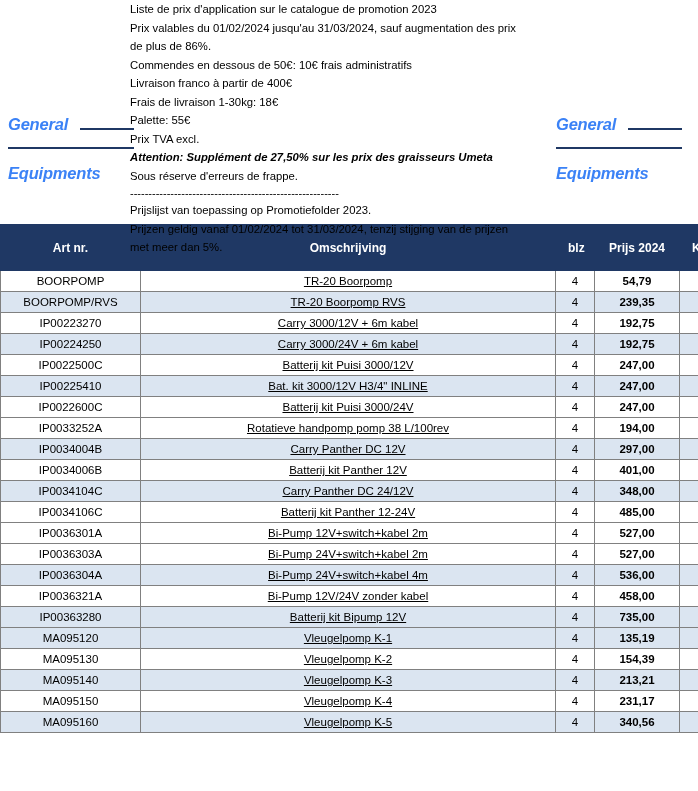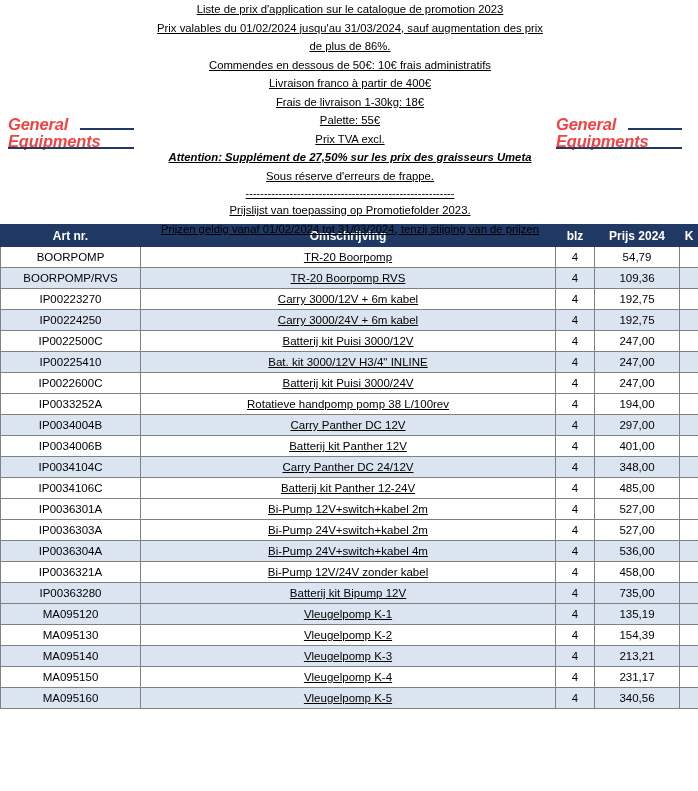--- a/index.html
+++ b/index.html
@@ -23,24 +23,22 @@
   
   .header {
     position: relative;
     height: 224px;
   }
   .header-text {
     position: absolute;
     left: 130px;
     top: 0px;
     width: 440px;
-    text-align: center;
     font-size: 11.3px;
     line-height: 18.5px;
-    text-decoration: underline;
   }
   .header-text .ln {
     white-space: nowrap;
   }
   .header-text .bold-italic {
     font-weight: bold;
     font-style: italic;
   }
   .dashline {
     letter-spacing: 0px;
@@ -51,30 +49,30 @@
 
   
   .logo {
     position: absolute;
     width: 126px;
     font-family: "Liberation Sans", sans-serif;
   }
   .logo-left { left: 8px; top: 116px; }
   .logo-right { left: 556px; top: 116px; }
   .logo .l1, .logo .l2 {
-    color: #ef4444;
+    color: #3b82f6;
     font-weight: bold;
     font-style: italic;
     font-size: 16.5px;
     line-height: 17px;
     position: relative;
     display: block;
   }
   .logo .l1 { letter-spacing: -0.2px; }
-  .logo .l2 { letter-spacing: -0.2px; }
+  .logo .l2 { letter-spacing: -0.2px; margin-top: 32px; }
   .logo .bar {
     position: absolute;
     background: #1f3864;
     height: 2px;
   }
   .logo .bar1 { left: 72px; top: 12px; width: 54px; }
   .logo .bar2 { left: 0px;  top: 31px; width: 126px; }
 
   
   table.pricelist {
@@ -90,34 +88,34 @@
   table.pricelist col.c-k     { width: 19px; }
 
   table.pricelist th {
     background: #1f3864;
     color: #ffffff;
     font-weight: bold;
     font-size: 12px;
     height: 21px;
     border: 1px solid #1f3864;
     text-align: center;
-    padding: 0;
+    padding: 12px;
   }
   table.pricelist td {
     height: 20px;
     border: 1px solid #808080;
     padding: 0 4px;
     text-align: center;
     white-space: nowrap;
     overflow: hidden;
   }
   td.art { text-align: center; }
   td.desc { text-align: center; text-decoration: underline; }
   td.blz { text-align: center; }
-  td.price { text-align: center; }
+  td.price { text-align: center; font-weight: bold; }
   td.k { text-align: center; padding: 0; }
   tr.alt td { background: #dbe5f1; }
   tr.plain td { background: #ffffff; }
 </style>
 </head>
 <body>
 
 <div class="page">
 
   <div class="header">
@@ -143,20 +141,21 @@
       <div class="ln">Commendes en dessous de 50€: 10€ frais administratifs</div>
       <div class="ln">Livraison franco à partir de 400€</div>
       <div class="ln">Frais de livraison 1-30kg: 18€</div>
       <div class="ln">Palette: 55€</div>
       <div class="ln">Prix TVA excl.</div>
       <div class="ln bold-italic">Attention: Supplément de 27,50% sur les prix des graisseurs Umeta</div>
       <div class="ln">Sous réserve d'erreurs de frappe.</div>
       <div class="ln dashline">---------------------------------------------------------</div>
       <div class="ln">Prijslijst van toepassing op Promotiefolder 2023.</div>
       <div class="ln">Prijzen geldig vanaf 01/02/2024 tot 31/03/2024, tenzij stijging van de prijzen</div>
+      <div class="ln">met meer dan 5%.</div>
     </div>
 
   </div>
 
   <table class="pricelist">
     <colgroup>
       <col class="c-art">
       <col class="c-desc">
       <col class="c-blz">
       <col class="c-price">
@@ -176,21 +175,21 @@
           <td class="art">BOORPOMP</td>
           <td class="desc">TR-20  Boorpomp</td>
           <td class="blz">4</td>
           <td class="price">54,79</td>
           <td class="k"></td>
         </tr>
         <tr class="alt">
           <td class="art">BOORPOMP/RVS</td>
           <td class="desc">TR-20  Boorpomp RVS</td>
           <td class="blz">4</td>
-          <td class="price">109,36</td>
+          <td class="price">239,35</td>
           <td class="k"></td>
         </tr>
         <tr class="plain">
           <td class="art">IP00223270</td>
           <td class="desc">Carry 3000/12V + 6m kabel</td>
           <td class="blz">4</td>
           <td class="price">192,75</td>
           <td class="k"></td>
         </tr>
         <tr class="alt">

